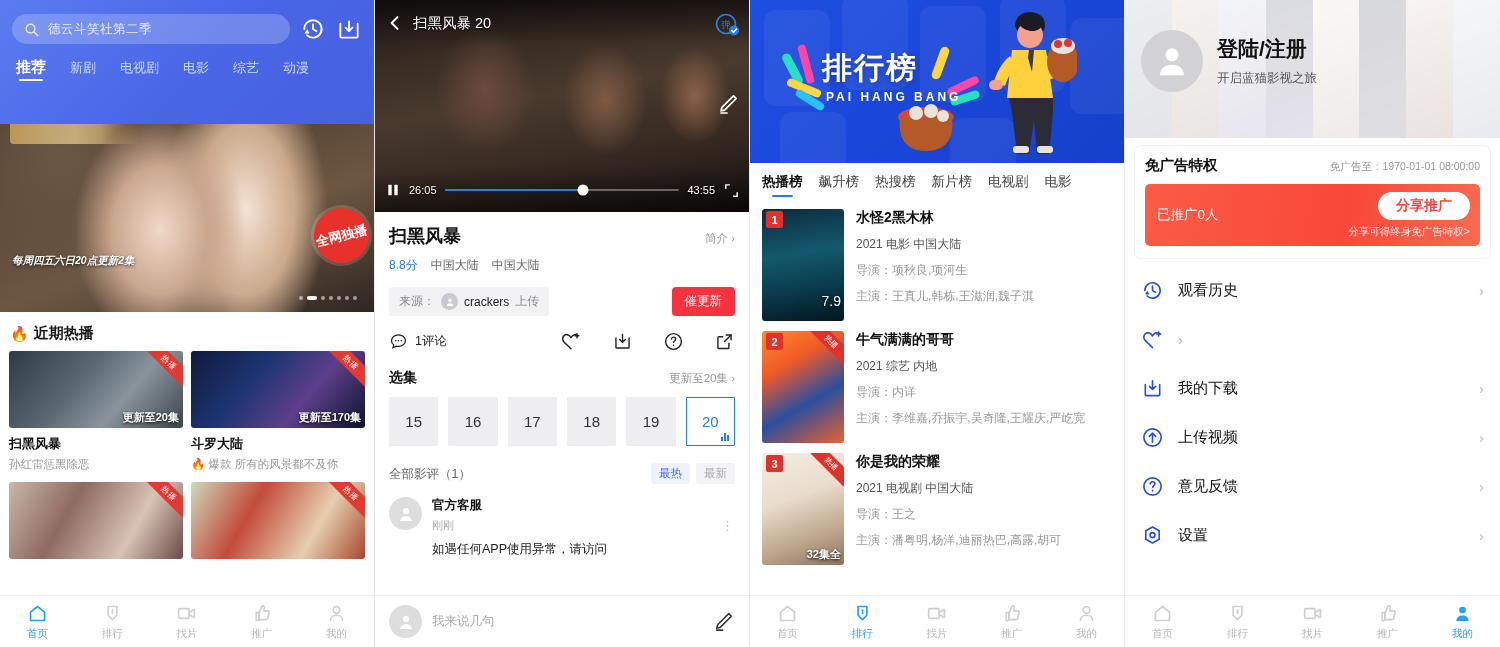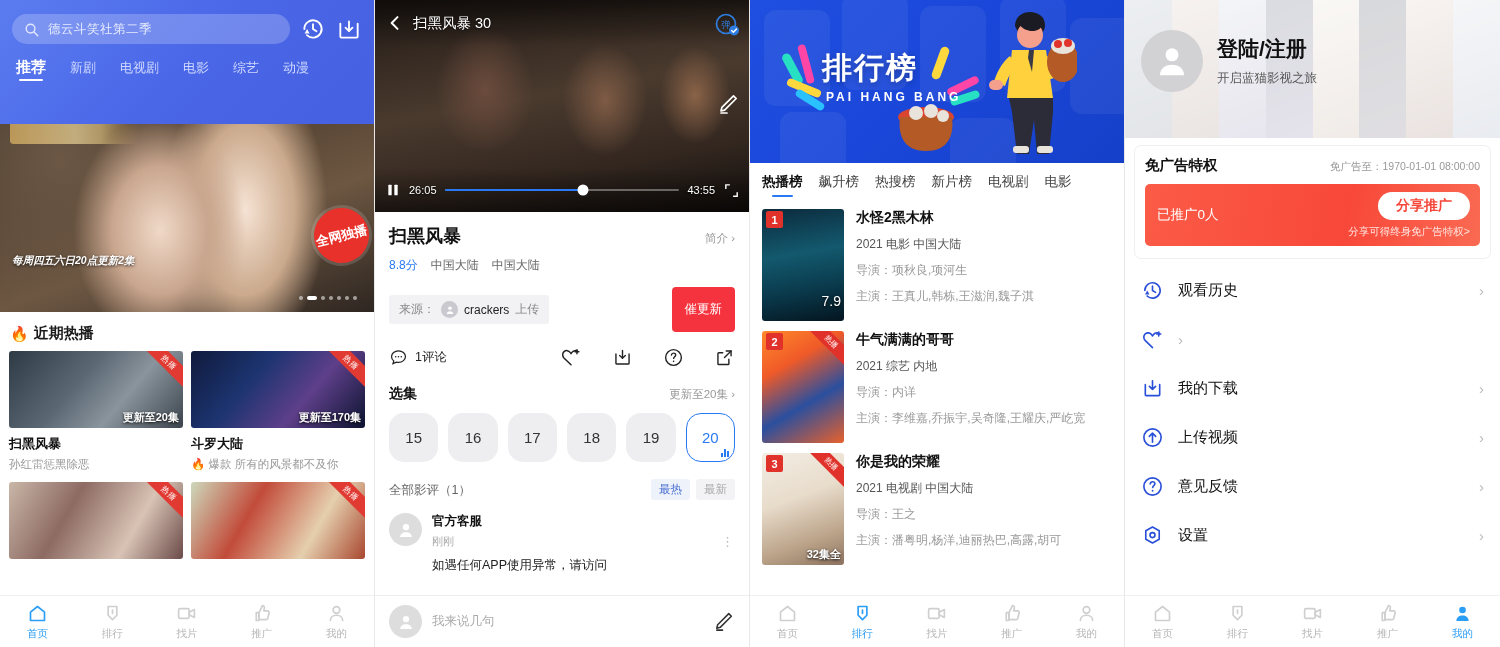--- a/index.html
+++ b/index.html
@@ -88,30 +88,30 @@
   .meta { padding: 12px 14px 0 14px; }
   .meta-row1 { display: flex; align-items: baseline; justify-content: space-between; }
   .meta-title { font-size: 18px; font-weight: bold; color: #111; }
   .meta-more { font-size: 11.5px; color: #999; }
   .meta-row2 { margin-top: 9px; font-size: 12px; color: #666; display: flex; gap: 13px; }
   .meta-row2 .score { color: #2979f2; }
   .src-row { margin-top: 13px; display: flex; align-items: center; justify-content: space-between; }
   .src { background: #f2f2f4; border-radius: 3px; padding: 6px 10px; display: flex; align-items: center; gap: 6px; font-size: 12px; color: #888; }
   .src b { color: #222; font-weight: normal; }
   .src .av { width: 17px; height: 17px; border-radius: 50%; background: #c9c9cf; display:flex;align-items:center;justify-content:center; }
-  .btn-urge { background: #f5333f; color: #fff; font-size: 12.5px; padding: 14px 13px; border-radius: 4px; }
+  .btn-urge { background: #f5333f; color: #fff; font-size: 12.5px; padding: 6px 13px; border-radius: 4px; }
   .act-row { margin-top: 14px; display: flex; align-items: center; }
   .act-row .cmt { display: flex; align-items: center; gap: 7px; font-size: 12.5px; color: #222; }
   .act-row .sp { flex: 1; }
   .act-row .ai { margin-left: 30px; }
   .sel-row { margin-top: 17px; display: flex; align-items: center; justify-content: space-between; }
   .sel-l { font-size: 14px; font-weight: bold; color: #111; }
   .sel-r { font-size: 11.5px; color: #999; }
   .eps { display: flex; gap: 10px; margin-top: 10px; padding: 0 14px; }
-  .ep-b { width: 51px; height: 49px; border-radius: 15px; background: #eeeef0; color: #333; font-size: 15px;
+  .ep-b { width: 51px; height: 49px; border-radius: 1px; background: #eeeef0; color: #333; font-size: 15px;
       display: flex; align-items: center; justify-content: center; position: relative; }
   .ep-b.on { background: #fff; border: 1px solid #2979f2; color: #2979f2; }
   .ep-b .eq { position: absolute; right: 5px; bottom: 4px; display: flex; gap: 1.2px; align-items: flex-end; height: 9px; }
   .ep-b .eq i { width: 2px; background: #2979f2; display: block; }
   .rev-row { margin-top: 17px; padding: 0 14px; display: flex; align-items: center; justify-content: space-between; }
   .rev-l { font-size: 14px; font-weight: bold; color: #111; }
   .rev-l span { font-weight: normal; color: #666; font-size: 12.5px; }
   .chips { display: flex; gap: 6px; }
   .chip { font-size: 11.5px; padding: 3px 8px; border-radius: 3px; background: #eef2fb; color: #4a6fd0; }
   .chip.off { background: #f3f3f5; color: #aaa; }
@@ -326,21 +326,21 @@
 
   <div class="screen">
     <div class="player">
       <div class="frame"></div>
       <div class="pl-top">
         <span>
           <svg width="20" height="20" viewBox="0 0 24 24" fill="none" stroke="#fff" stroke-width="2.4" stroke-linecap="round" stroke-linejoin="round">
               <path d="M15 5 8 12l7 7"></path>
             </svg>
         </span>
-        <span class="pl-title">扫黑风暴 30</span>
+        <span class="pl-title">扫黑风暴 20</span>
       </div>
       <span class="danmu">
         <svg width="26" height="26" viewBox="0 0 26 26">
           <circle cx="12" cy="12" r="9.5" fill="none" stroke="#2f7de0" stroke-width="1.7"></circle>
           <text x="12" y="16" font-size="9.5" fill="#2f7de0" text-anchor="middle" font-family="DejaVu Sans">弹</text>
           <circle cx="20" cy="18.5" r="5" fill="#2f7de0"></circle>
           <path d="m17.7 18.6 1.7 1.7 3.1-3.3" fill="none" stroke="#fff" stroke-width="1.4" stroke-linecap="round" stroke-linejoin="round"></path>
         </svg>
       </span>
       <span class="pencil">

